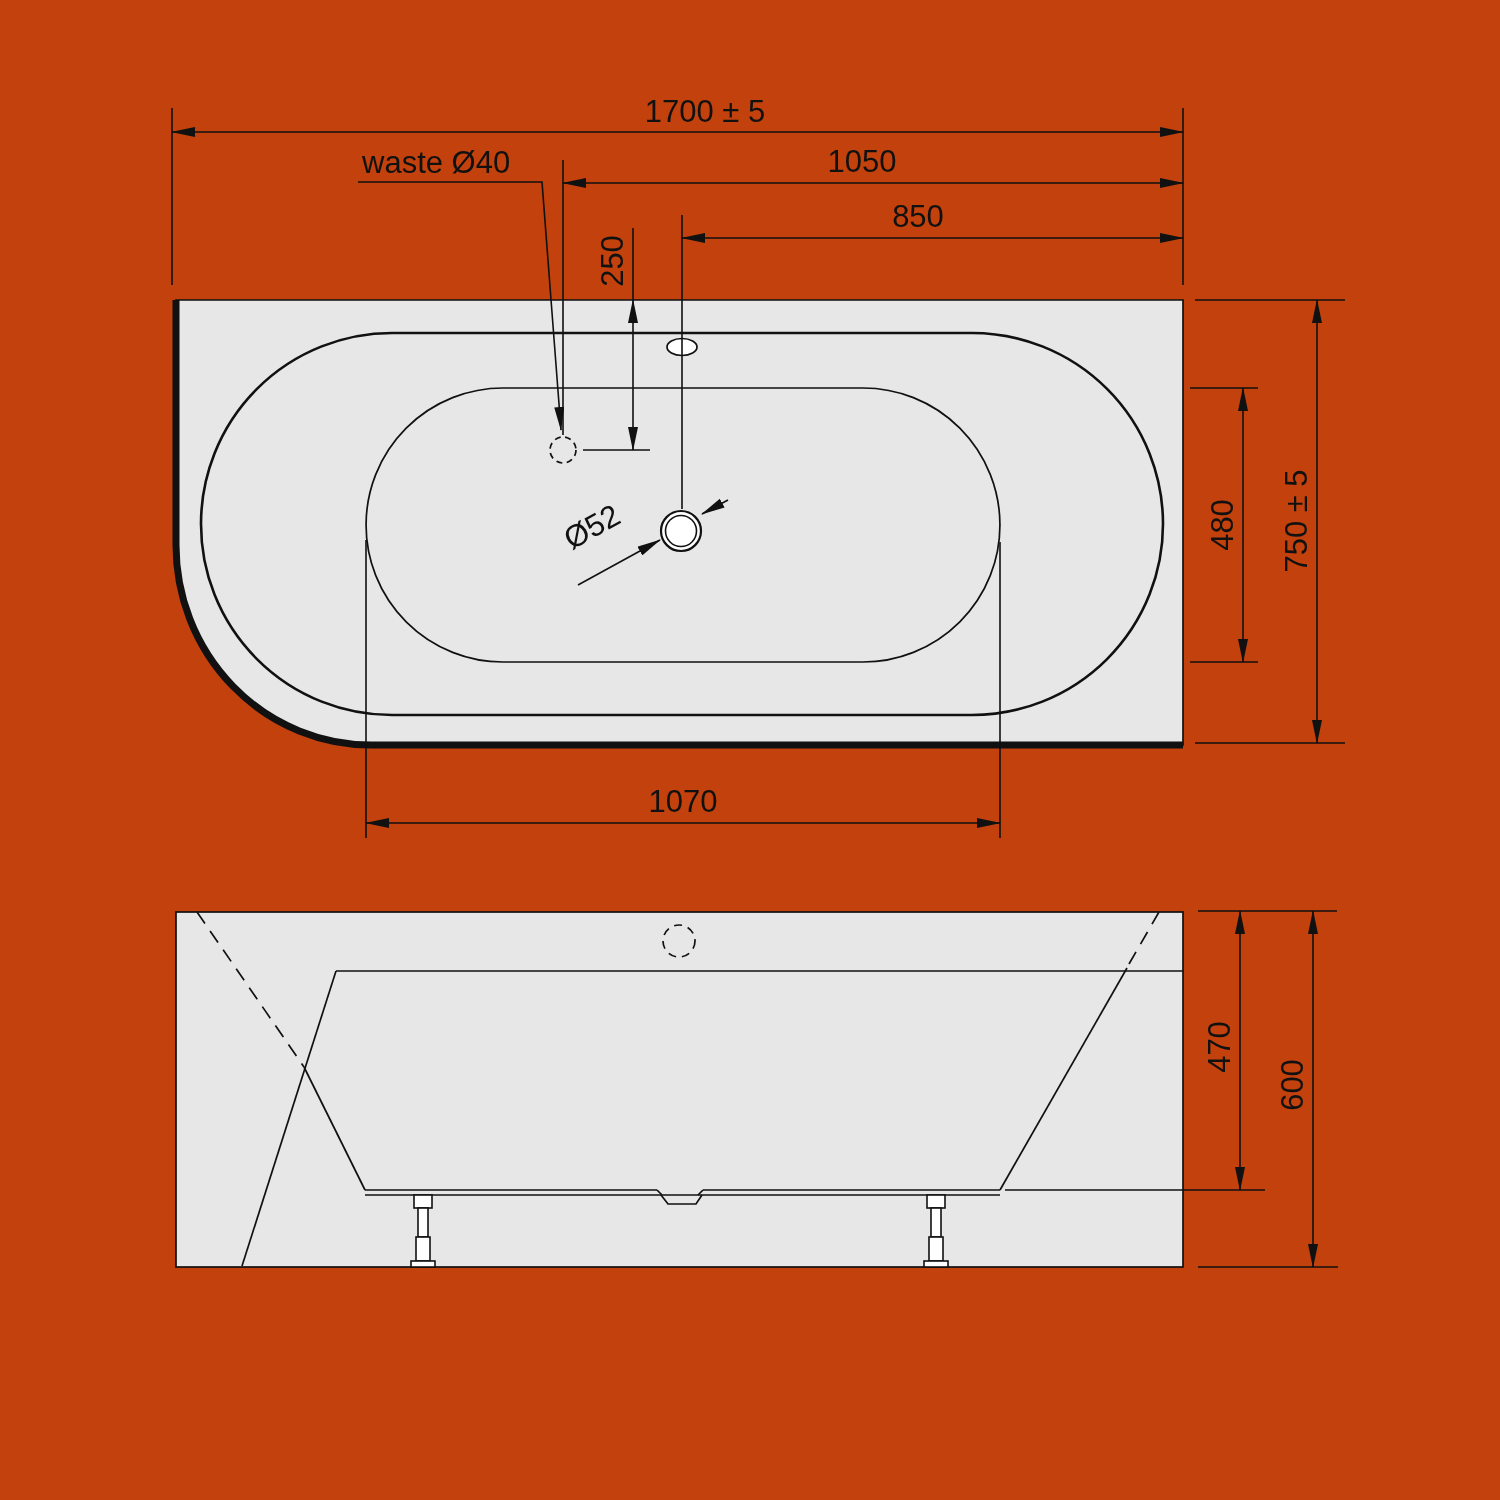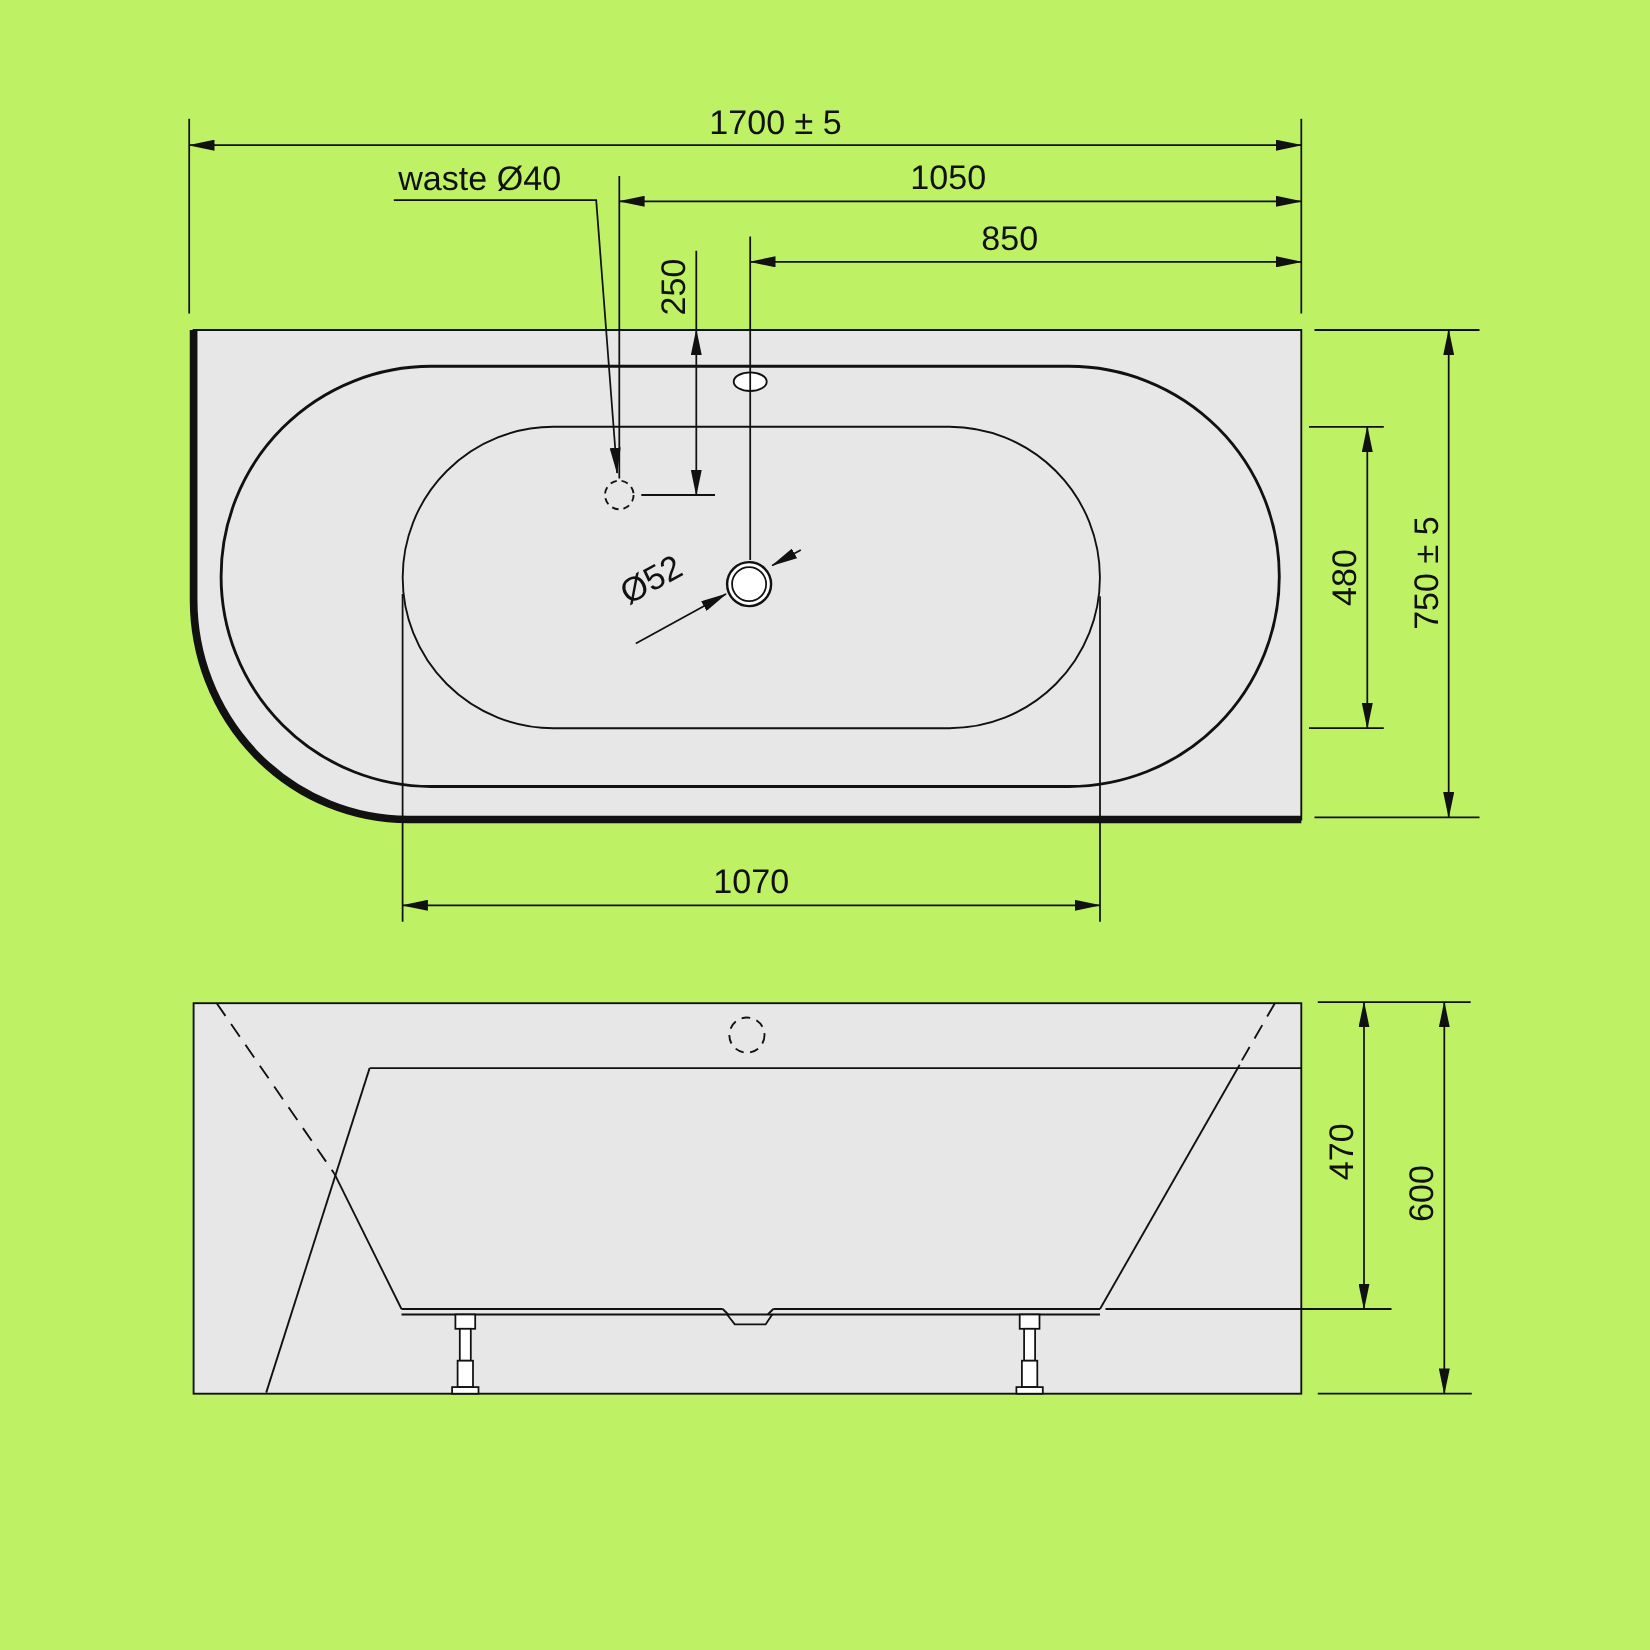--- a/index.html
+++ b/index.html
@@ -1,16 +1,16 @@
 <!DOCTYPE html>
 <html><head>
 <meta charset="utf-8">
 <style>
   html,body{margin:0;padding:0;background:#ffffff;}
-  .page{position:relative;width:1500px;height:1500px;background:#bef264;overflow:hidden;}
+  .page{position:relative;width:1500px;height:1500px;background:#c2410c;overflow:hidden;}
   svg{display:block;}
   .dim{
     font-family:"Liberation Sans","DejaVu Sans",sans-serif;
     font-size:31px;
     fill:#111111;
   }
   .thin{stroke:#111111;stroke-width:1.7;fill:none;}
   .med{stroke:#111111;stroke-width:2.6;fill:none;}
   .thick{stroke:#111111;stroke-width:7;fill:none;}
   .dimline{stroke:#111111;stroke-width:1.6;fill:none;}

